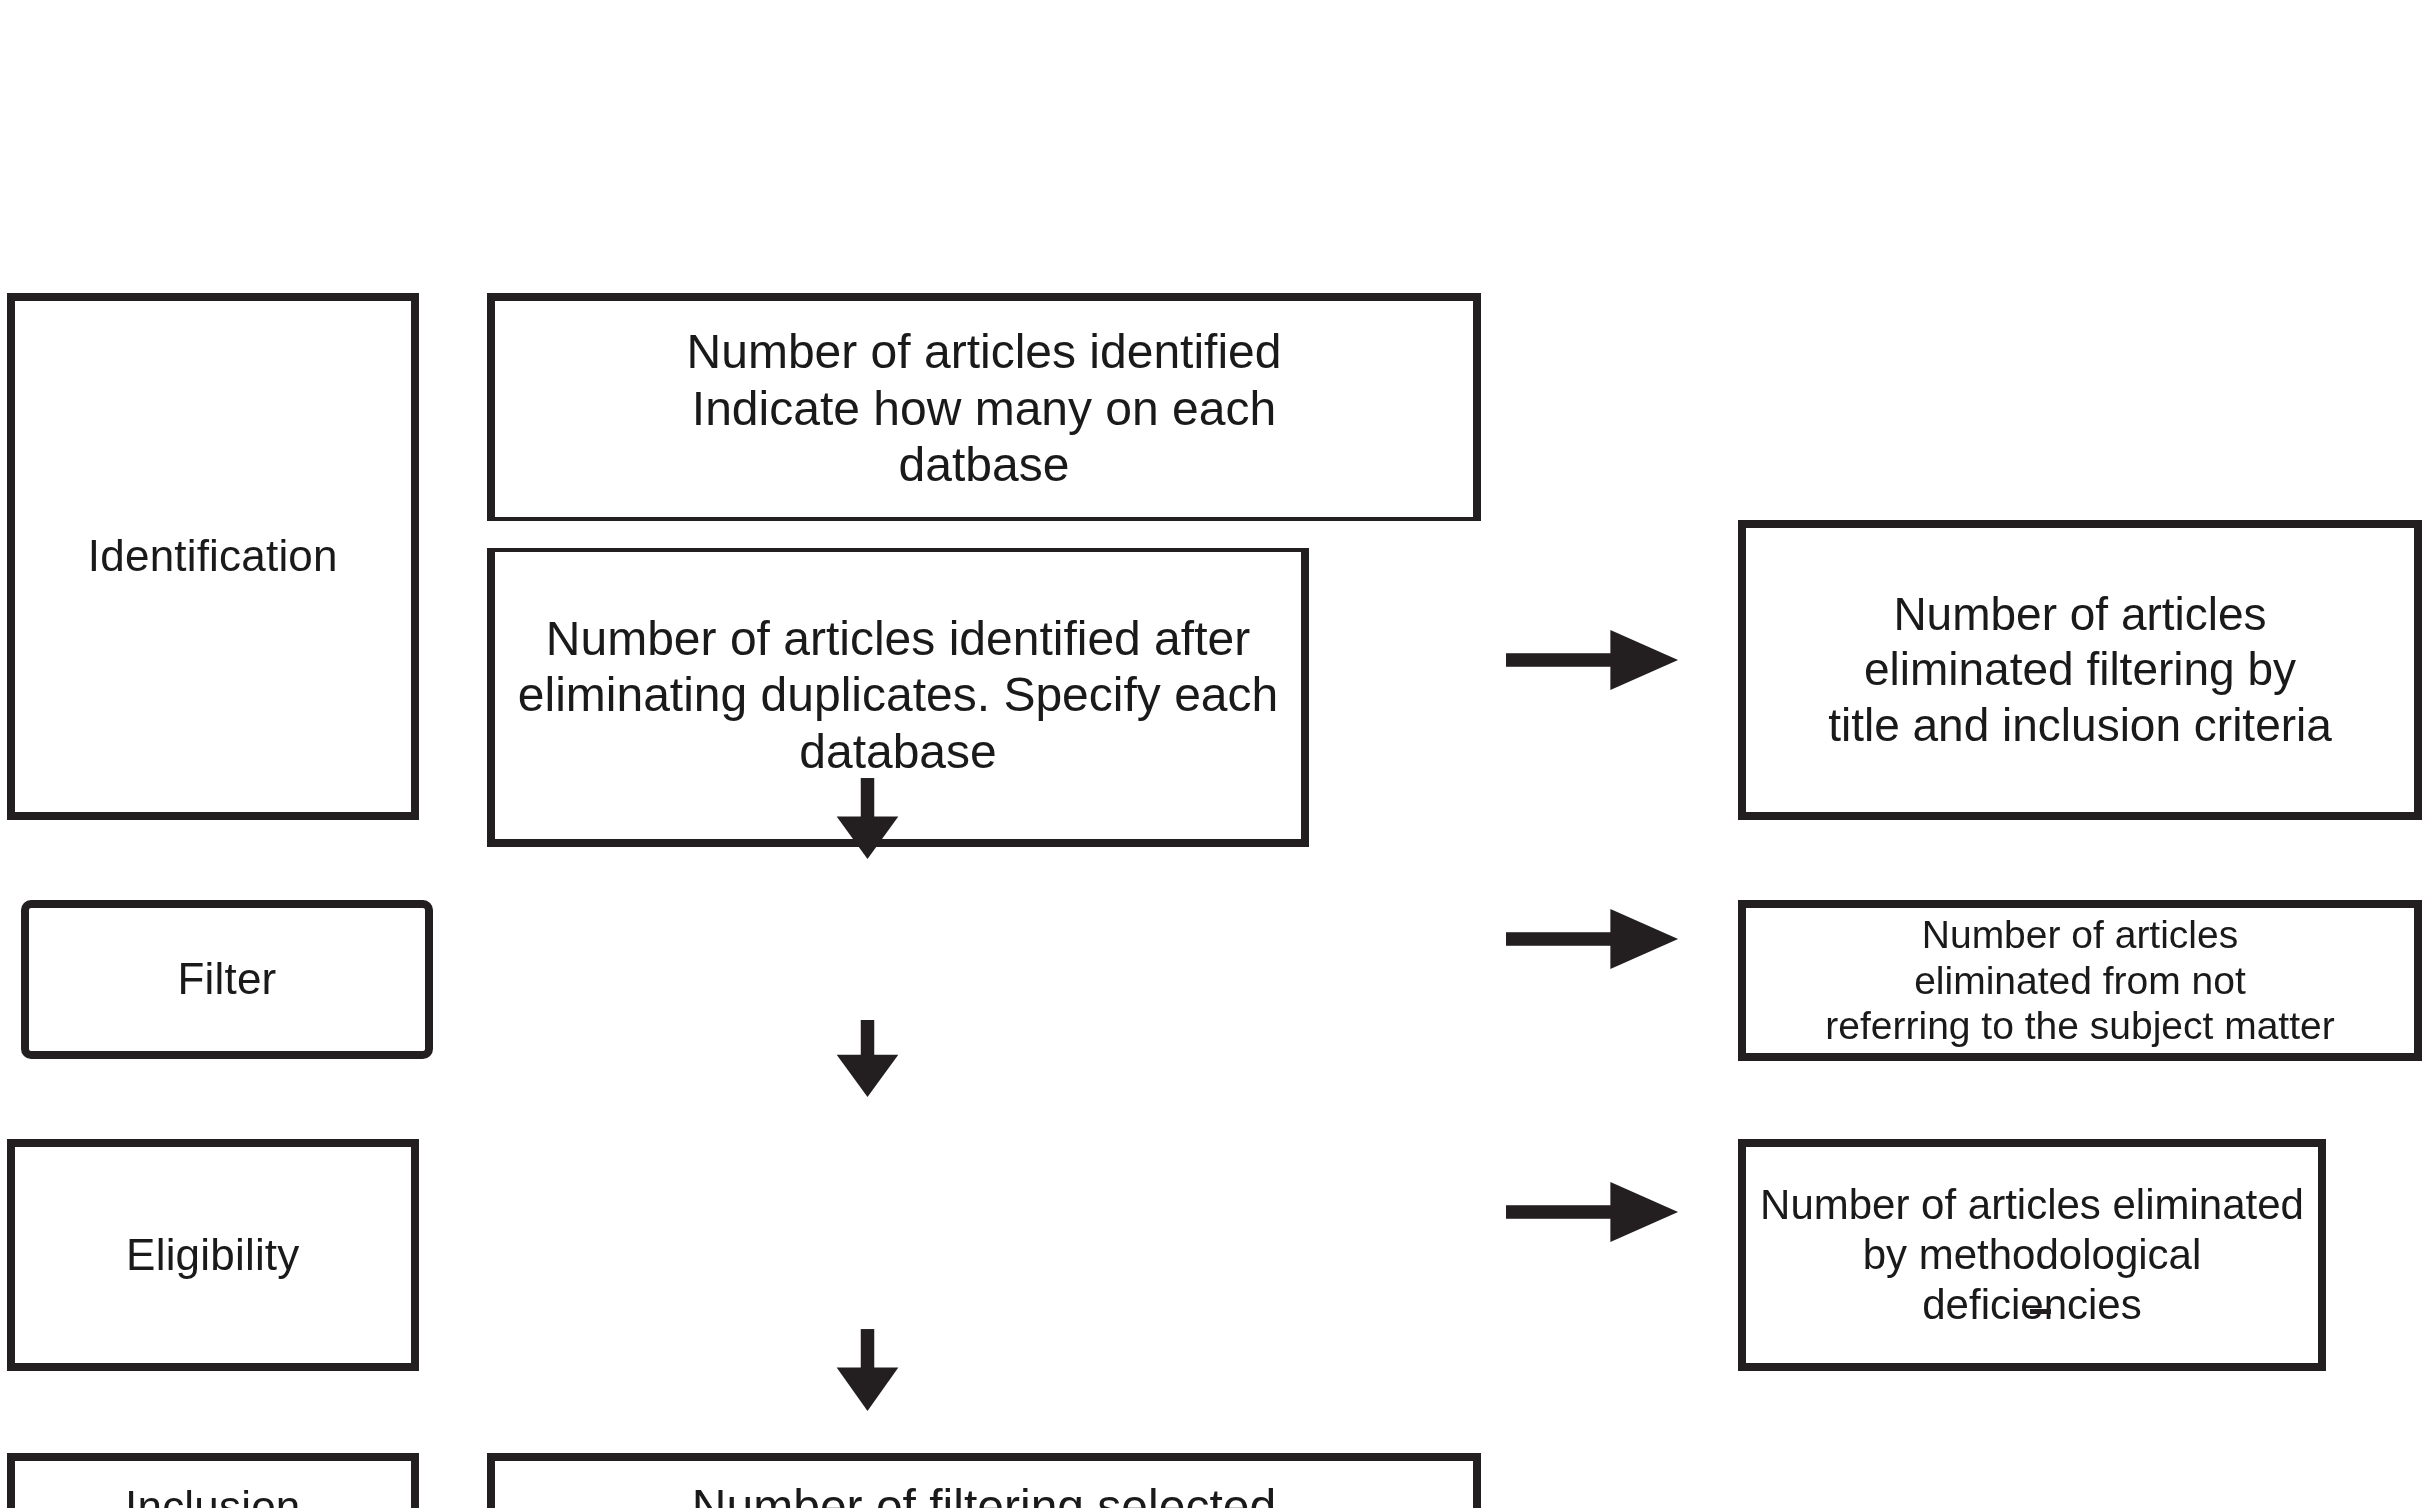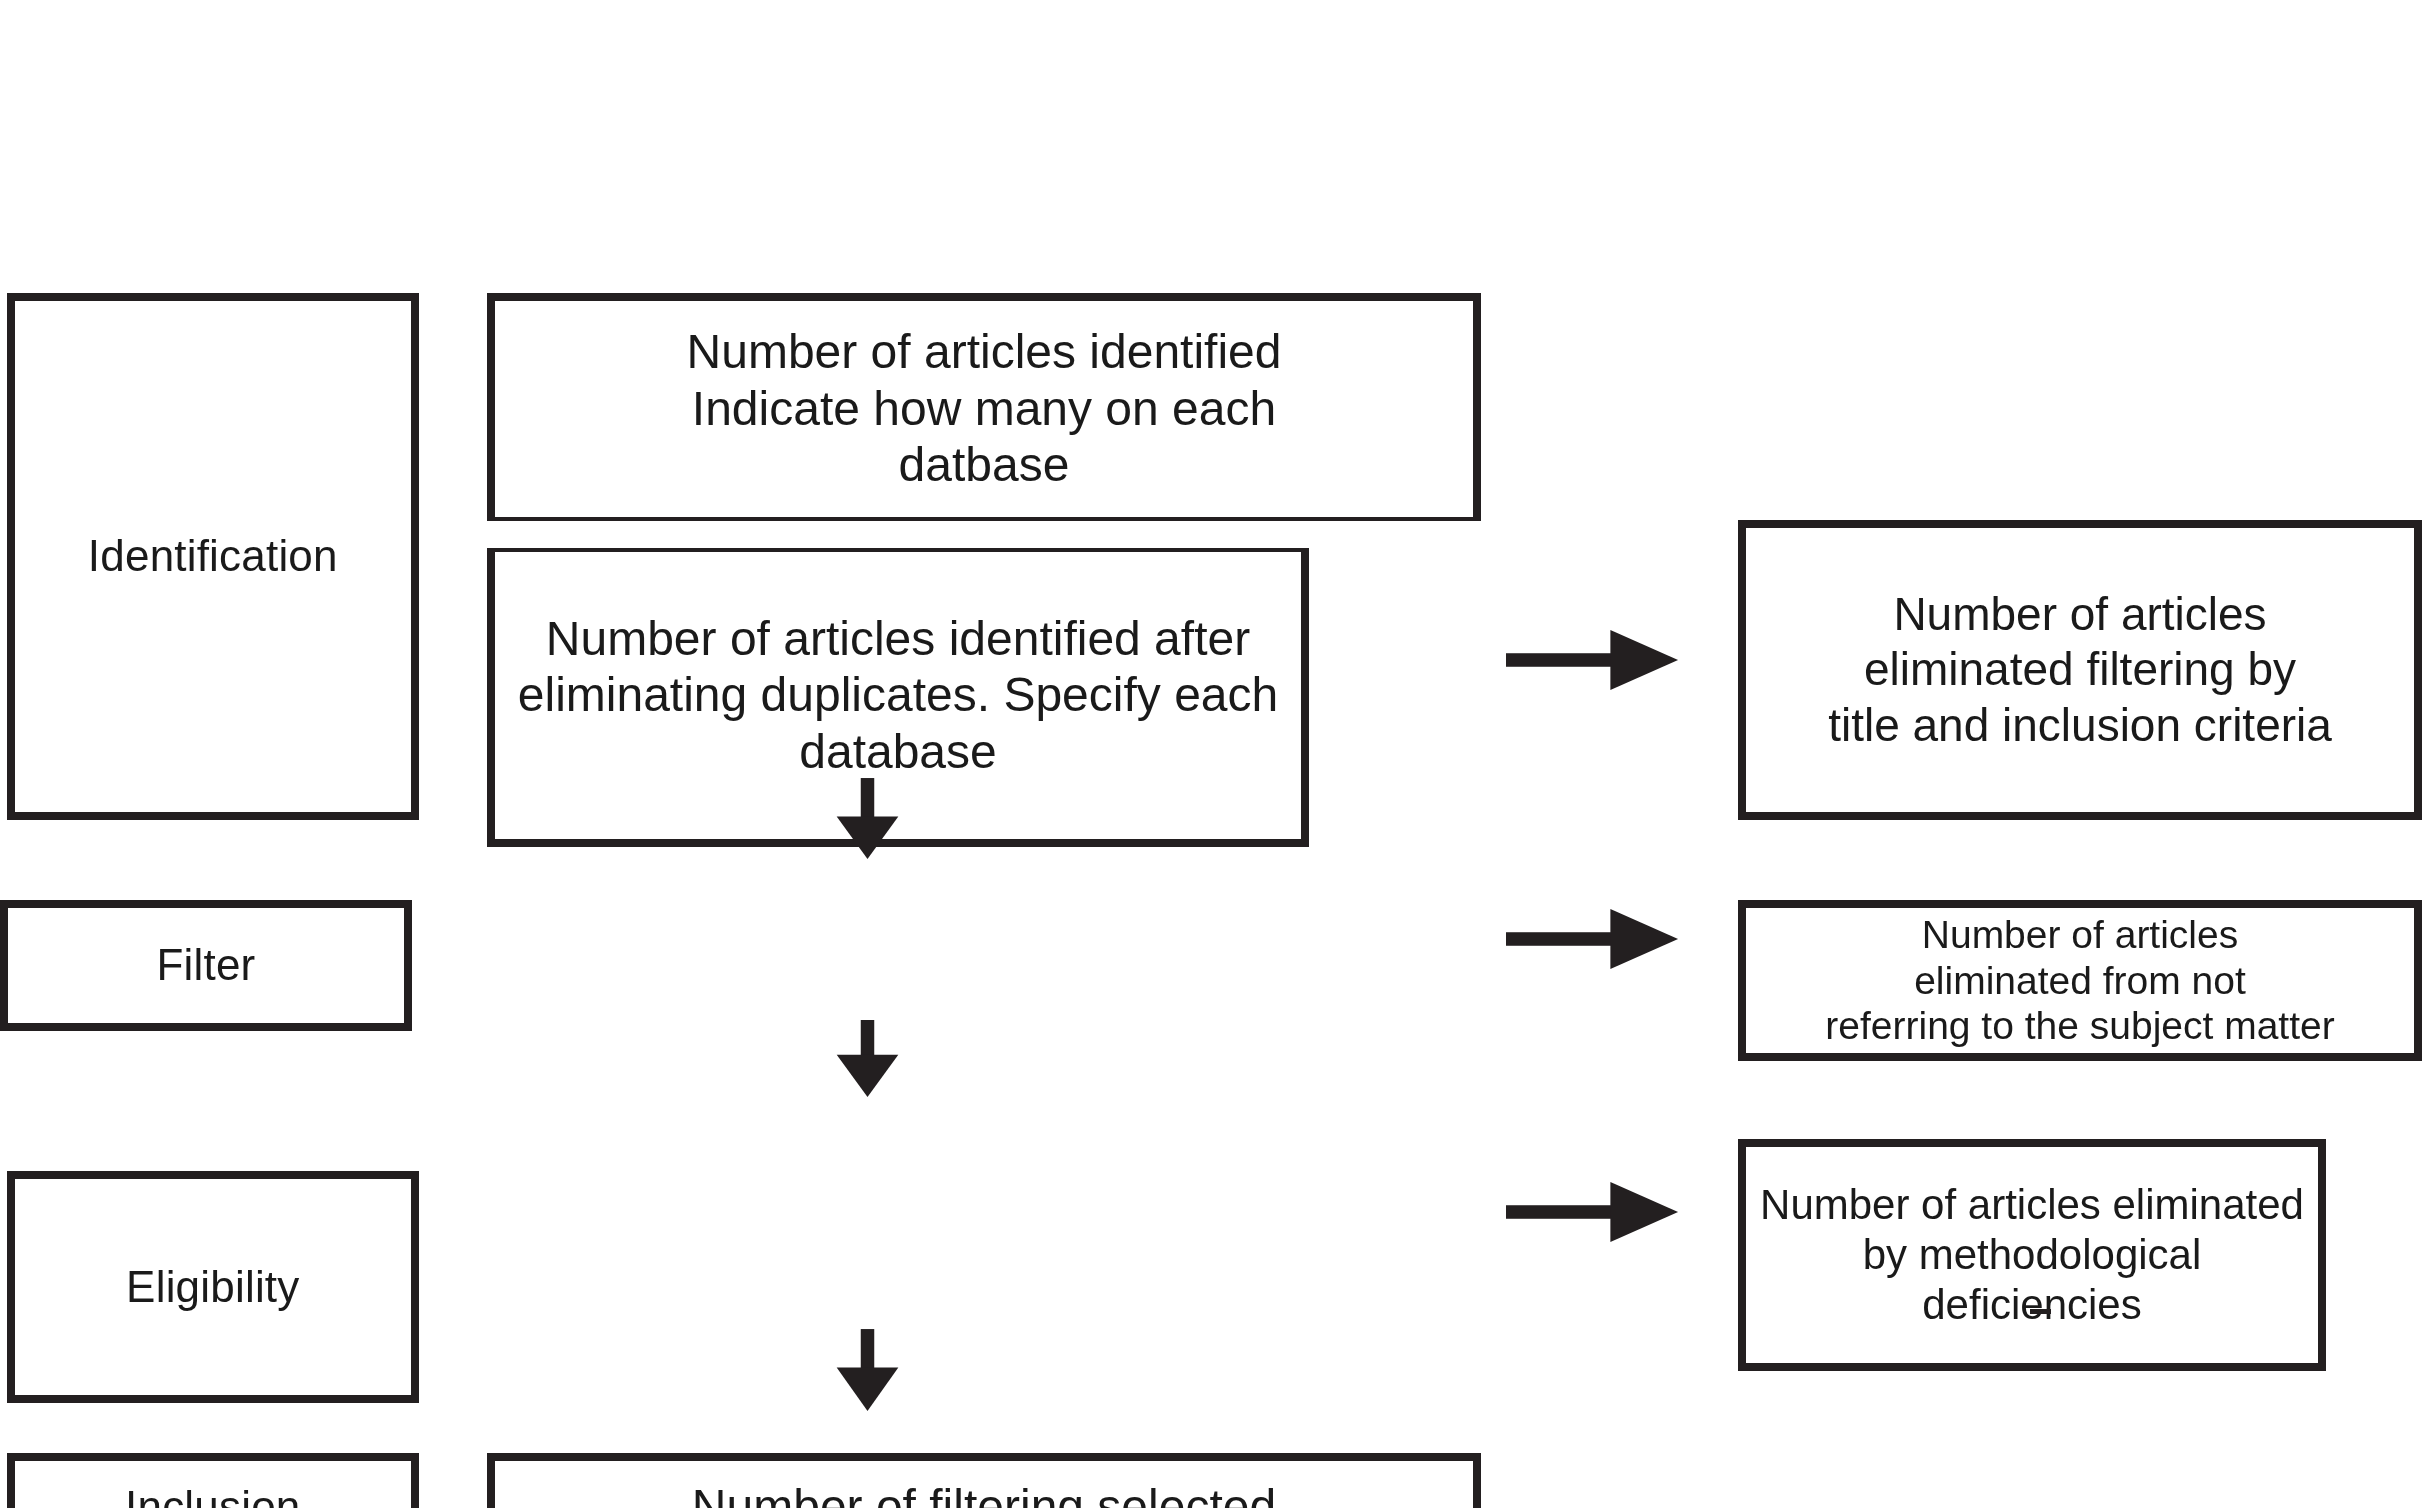--- a/index.html
+++ b/index.html
@@ -81,25 +81,25 @@
 </style>
 </head>
 <body>
 
 <div id="stage">
 
   <div class="box stage-label" style="left:6.8px; top:250px; width:412px; height:527px;">
     <div class="box-inner">Identification</div>
   </div>
 
-  <div class="box stage-label" style="left:0; top:857px; width:412px; height:131px;">
+  <div class="box stage-label" style="left:21px; top:857px; width:412px; height:159px;border-radius:10px;">
     <div class="box-inner">Filter</div>
   </div>
 
-  <div class="box stage-label" style="left:6.8px; top:1128px; width:412px; height:232px;">
+  <div class="box stage-label" style="left:6.8px; top:1096px; width:412px; height:232px;">
     <div class="box-inner">Eligibility</div>
   </div>
 
   <div class="box stage-label" style="left:6.8px; top:1410px; width:412px; height:108px;">
     <div class="box-inner">Inclusion</div>
   </div>
 
   <div class="box center-box divided-top" style="left:487px; top:250px; width:994px; height:228px;">
     <div class="box-inner">Number of articles identified
 Indicate how many on each

